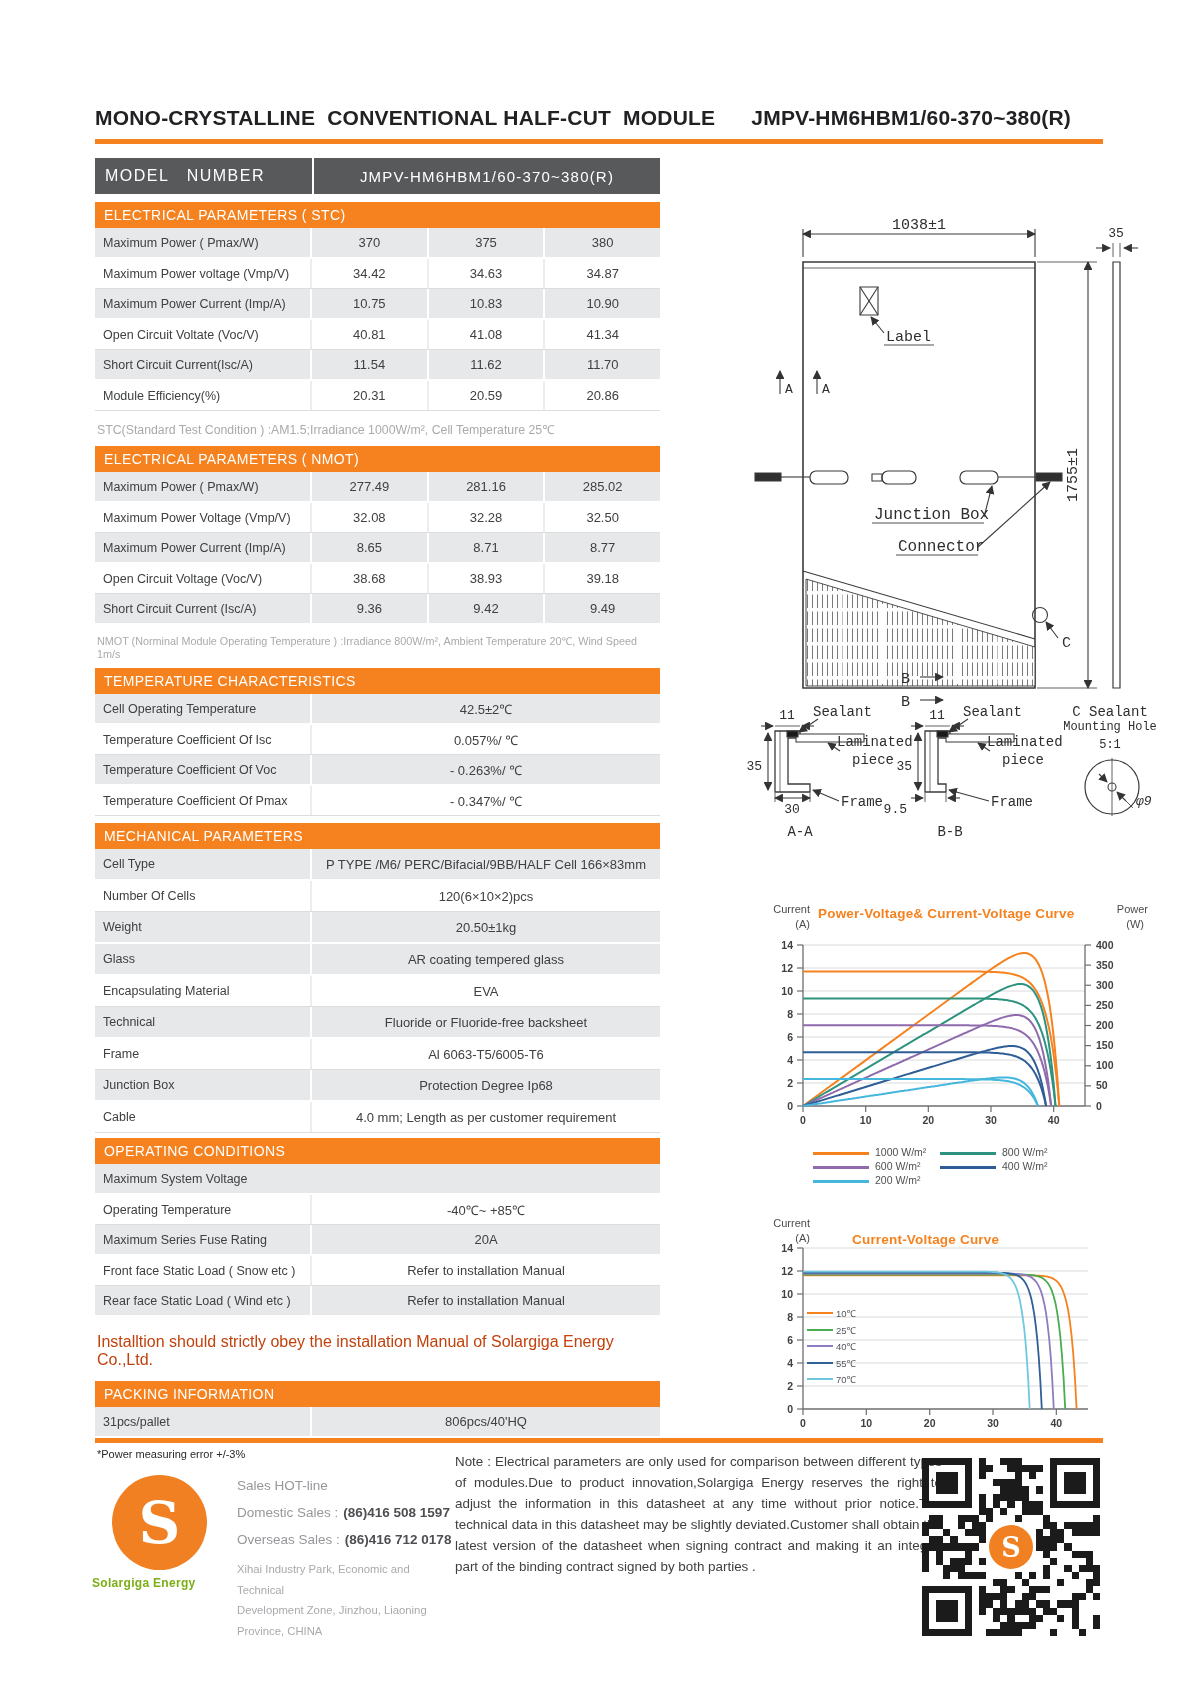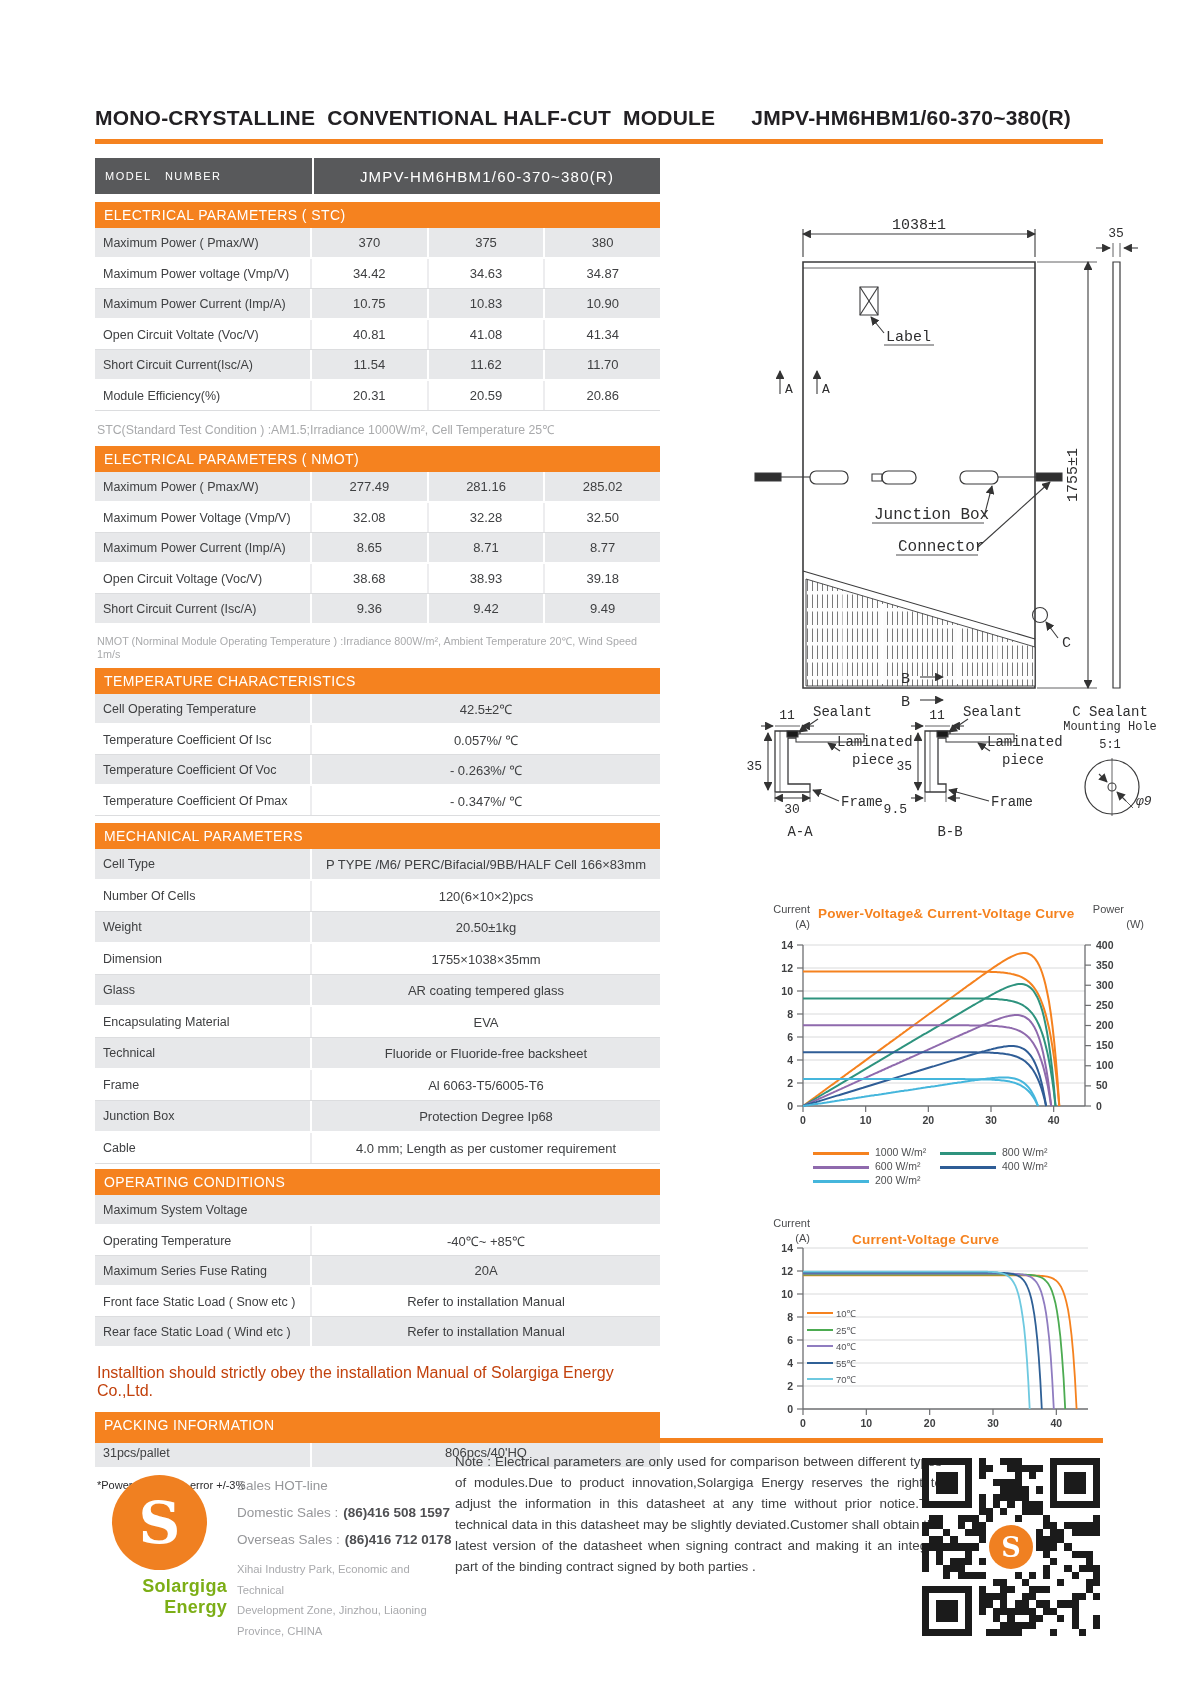--- a/index.html
+++ b/index.html
@@ -8,21 +8,21 @@
   
   .title-row{position:absolute;left:95px;top:106px;width:1010px;display:flex;gap:36px;
              align-items:baseline;font-size:21px;font-weight:600;color:#222023;
              letter-spacing:.2px;white-space:pre}
   .rule{position:absolute;left:95px;width:1008px;height:4.5px;background:#f5821f}
   .rule.top{top:139px}.rule.bottom{top:1438px}
   
   .model-bar{position:absolute;left:95px;top:158px;width:565px;height:36px;background:#58595b;
              color:#fff;display:flex}
   .model-label{width:207px;border-right:2px solid #fff;display:flex;align-items:center;
-               padding-left:10px;font-size:11px;letter-spacing:1.5px;white-space:pre}
+               padding-left:10px;font-size:16px;letter-spacing:1.5px;white-space:pre}
   .model-value{flex:1;display:flex;align-items:center;justify-content:center;
                font-size:15px;letter-spacing:1.2px}
   
   #tables{position:absolute;left:95px;top:202px;width:565px}
   .sec-header{height:26px;line-height:26px;background:#f5821f;color:#fff;font-size:14px;
               padding-left:9px;letter-spacing:.4px}
   .t-row{display:flex;height:29px;font-size:12.5px;color:#3f4042}
   .t-row.odd{background:#e7e8ea;border-bottom:2px solid #fff}
   .t-row.even{background:#fff;border-bottom:1px solid #dcdddf}
   #sec-mech .t-row{height:30px}
@@ -49,21 +49,21 @@
   .ax-label{position:absolute;font-size:11px;color:#4b4c4e;text-align:right;width:56px}
   .c-title{position:absolute;font-size:13.5px;font-weight:bold;color:#f5821f;letter-spacing:.2px;white-space:nowrap}
   .lg-line{position:absolute;height:3px;width:56px}
   .lg-txt{position:absolute;font-size:10.5px;color:#4f5052;white-space:nowrap}
   .lg2-line{position:absolute;height:2px;width:26px}
   .lg2-txt{position:absolute;font-size:9.5px;color:#55565a;white-space:nowrap}
   
   .logo-circle{position:absolute;left:112px;top:1475px;width:95px;height:95px;border-radius:50%;
                background:#f08021;display:flex;align-items:center;justify-content:center}
   .logo-s{color:#fff;font-size:58px;font-weight:800;font-family:"DejaVu Serif",serif;line-height:1}
-  .brand{position:absolute;left:92px;top:1576px;width:135px;text-align:right;font-size:18px;
+  .brand{position:absolute;left:92px;top:1576px;width:135px;text-align:left;font-size:12px;
          font-weight:bold;color:#7cae16;letter-spacing:.3px}
   .contact{position:absolute;left:237px;top:1478px;width:215px;font-size:13.5px;color:#96979a}
   .c-line{margin-bottom:12px;white-space:nowrap}
   .c-val{color:#4e4f52;font-weight:700;margin-left:5px}
   .address{margin-top:4px;font-size:11.3px;color:#a9aaad;line-height:20.5px}
   .f-note{position:absolute;left:455px;top:1452px;width:487px;font-size:13.4px;line-height:20.9px;
           color:#3f4042;text-align:justify}
   #qr{position:absolute;left:922px;top:1458px;width:178px;height:178px}
   .qr-logo{position:absolute;left:67px;top:67px;width:44px;height:44px;border-radius:50%;
            background:#f08021;display:flex;align-items:center;justify-content:center;
@@ -185,24 +185,20 @@
           <div class="cell label">Cell Type</div>
           <div class="cell val">P TYPE /M6/ PERC/Bifacial/9BB/HALF Cell 166×83mm</div>
         </div>
         <div class="t-row even">
           <div class="cell label">Number Of Cells</div>
           <div class="cell val">120(6×10×2)pcs</div>
         </div>
         <div class="t-row odd">
           <div class="cell label">Weight</div>
           <div class="cell val">20.50±1kg</div>
-        </div>
-        <div class="t-row even">
-          <div class="cell label">Dimension</div>
-          <div class="cell val">1755×1038×35mm</div>
         </div>
         <div class="t-row odd">
           <div class="cell label">Glass</div>
           <div class="cell val">AR coating tempered glass</div>
         </div>
         <div class="t-row even">
           <div class="cell label">Encapsulating Material</div>
           <div class="cell val">EVA</div>
         </div>
         <div class="t-row odd">
@@ -392,21 +388,21 @@
       <text x="410" y="545" font-size="12" text-anchor="middle">Mounting Hole</text>
       <text x="410" y="563" font-size="12" text-anchor="middle">5:1</text>
       <text x="436" y="620" font-size="13" font-style="italic">φ9</text>
     </g>
   </svg>
 
   <div id="chart1" class="chart">
     <div class="ax-label" style="left:54px;top:13px">Current</div>
     <div class="ax-label" style="left:54px;top:28px">(A)</div>
     <div class="c-title" style="left:118px;top:16px">Power-Voltage&amp; Current-Voltage Curve</div>
-    <div class="ax-label" style="left:368px;top:13px">Power</div>
+    <div class="ax-label" style="left:392px;top:13px">Power</div>
     <div class="ax-label" style="left:388px;top:28px">(W)</div>
     <svg id="chart1-svg" width="500" height="305">
         <line x1="103" y1="193" x2="385" y2="193" stroke="#d9dadb" stroke-width="1"></line>
         <line x1="103" y1="170" x2="385" y2="170" stroke="#d9dadb" stroke-width="1"></line>
         <line x1="103" y1="147" x2="385" y2="147" stroke="#d9dadb" stroke-width="1"></line>
         <line x1="103" y1="124" x2="385" y2="124" stroke="#d9dadb" stroke-width="1"></line>
         <line x1="103" y1="101" x2="385" y2="101" stroke="#d9dadb" stroke-width="1"></line>
         <line x1="103" y1="78" x2="385" y2="78" stroke="#d9dadb" stroke-width="1"></line>
         <line x1="103" y1="55" x2="385" y2="55" stroke="#d9dadb" stroke-width="1"></line>
         <line x1="103" y1="55" x2="103" y2="216" stroke="#6d6e71" stroke-width="1.3"></line>

